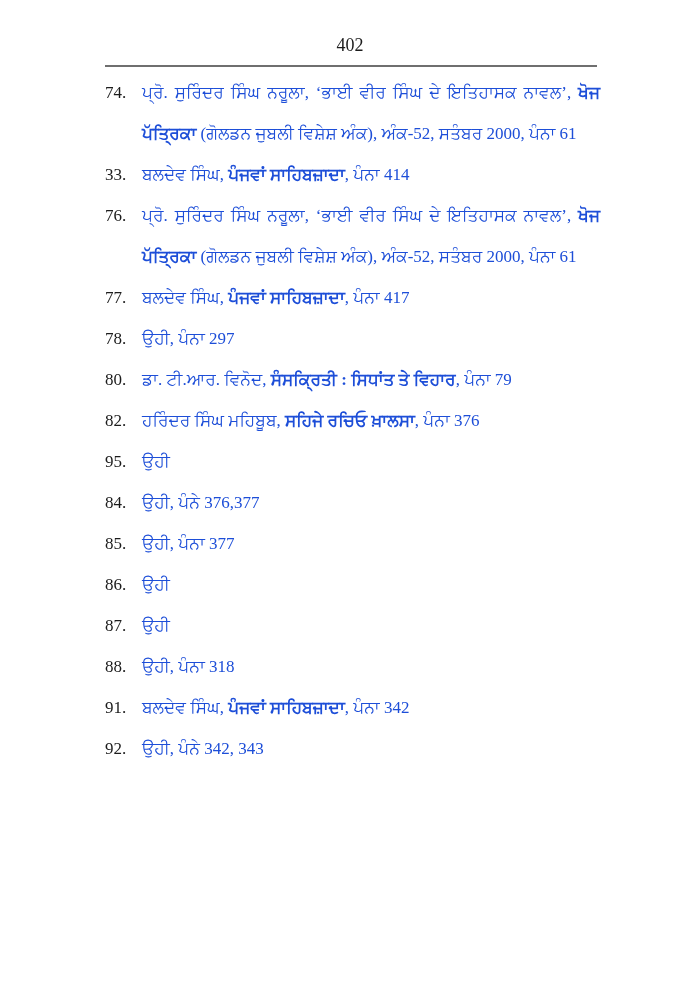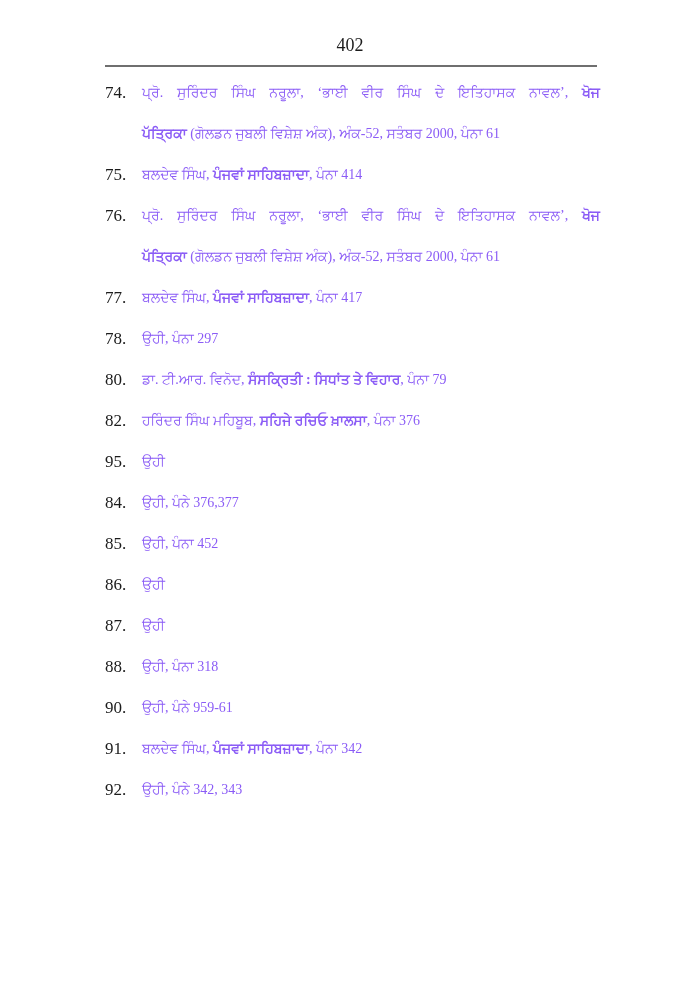--- a/index.html
+++ b/index.html
@@ -43,24 +43,24 @@
     font-size: 17px;
     line-height: 41px;
     color: #1c1c1c;
   }
   .entry .body {
     flex: 1 1 auto;
     min-width: 0;
   }
   .line {
     font-family: "Liberation Serif", "DejaVu Sans", serif;
-    font-size: 14px;
+    font-size: 17px;
     line-height: 41px;
     white-space: normal;
-    color: #8b5cf6;
+    color: #1d4ed8;
   }
   .line.just {
     text-align: justify;
     text-align-last: justify;
   }
   .seg.b {
     font-weight: 700;
   }
 </style>
 </head>
@@ -71,21 +71,21 @@
   <div class="header-rule"></div>
   <div class="ref-list">
       <div class="entry">
         <div class="num">74.</div>
         <div class="body">
           <div class="line just"><span class="seg">ਪ੍ਰੋ. ਸੁਰਿੰਦਰ ਸਿੰਘ ਨਰੂਲਾ, ‘ਭਾਈ ਵੀਰ ਸਿੰਘ ਦੇ ਇਤਿਹਾਸਕ ਨਾਵਲ’, </span><span class="seg b">ਖੋਜ</span></div>
           <div class="line"><span class="seg b">ਪੱਤ੍ਰਿਕਾ</span><span class="seg"> (ਗੋਲਡਨ ਜੁਬਲੀ ਵਿਸ਼ੇਸ਼ ਅੰਕ), ਅੰਕ-52, ਸਤੰਬਰ 2000, ਪੰਨਾ 61</span></div>
         </div>
       </div>
       <div class="entry">
-        <div class="num">75.</div>
+        <div class="num">33.</div>
         <div class="body">
           <div class="line"><span class="seg">ਬਲਦੇਵ ਸਿੰਘ, </span><span class="seg b">ਪੰਜਵਾਂ ਸਾਹਿਬਜ਼ਾਦਾ</span><span class="seg">, ਪੰਨਾ 414</span></div>
         </div>
       </div>
       <div class="entry">
         <div class="num">76.</div>
         <div class="body">
           <div class="line just"><span class="seg">ਪ੍ਰੋ. ਸੁਰਿੰਦਰ ਸਿੰਘ ਨਰੂਲਾ, ‘ਭਾਈ ਵੀਰ ਸਿੰਘ ਦੇ ਇਤਿਹਾਸਕ ਨਾਵਲ’, </span><span class="seg b">ਖੋਜ</span></div>
           <div class="line"><span class="seg b">ਪੱਤ੍ਰਿਕਾ</span><span class="seg"> (ਗੋਲਡਨ ਜੁਬਲੀ ਵਿਸ਼ੇਸ਼ ਅੰਕ), ਅੰਕ-52, ਸਤੰਬਰ 2000, ਪੰਨਾ 61</span></div>
         </div>
@@ -122,21 +122,21 @@
       </div>
       <div class="entry">
         <div class="num">84.</div>
         <div class="body">
           <div class="line"><span class="seg">ਉਹੀ, ਪੰਨੇ 376,377</span></div>
         </div>
       </div>
       <div class="entry">
         <div class="num">85.</div>
         <div class="body">
-          <div class="line"><span class="seg">ਉਹੀ, ਪੰਨਾ 452</span></div>
+          <div class="line"><span class="seg">ਉਹੀ, ਪੰਨਾ 377</span></div>
         </div>
       </div>
       <div class="entry">
         <div class="num">86.</div>
         <div class="body">
           <div class="line"><span class="seg">ਉਹੀ</span></div>
         </div>
       </div>
       <div class="entry">
         <div class="num">87.</div>
@@ -144,26 +144,20 @@
           <div class="line"><span class="seg">ਉਹੀ</span></div>
         </div>
       </div>
       <div class="entry">
         <div class="num">88.</div>
         <div class="body">
           <div class="line"><span class="seg">ਉਹੀ, ਪੰਨਾ 318</span></div>
         </div>
       </div>
       <div class="entry">
-        <div class="num">90.</div>
-        <div class="body">
-          <div class="line"><span class="seg">ਉਹੀ, ਪੰਨੇ 959-61</span></div>
-        </div>
-      </div>
-      <div class="entry">
         <div class="num">91.</div>
         <div class="body">
           <div class="line"><span class="seg">ਬਲਦੇਵ ਸਿੰਘ, </span><span class="seg b">ਪੰਜਵਾਂ ਸਾਹਿਬਜ਼ਾਦਾ</span><span class="seg">, ਪੰਨਾ 342</span></div>
         </div>
       </div>
       <div class="entry">
         <div class="num">92.</div>
         <div class="body">
           <div class="line"><span class="seg">ਉਹੀ, ਪੰਨੇ 342, 343</span></div>
         </div>

